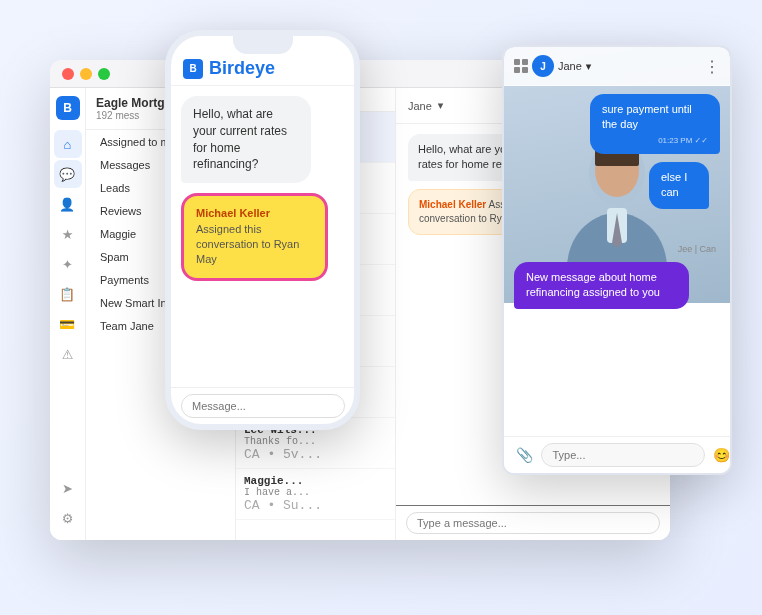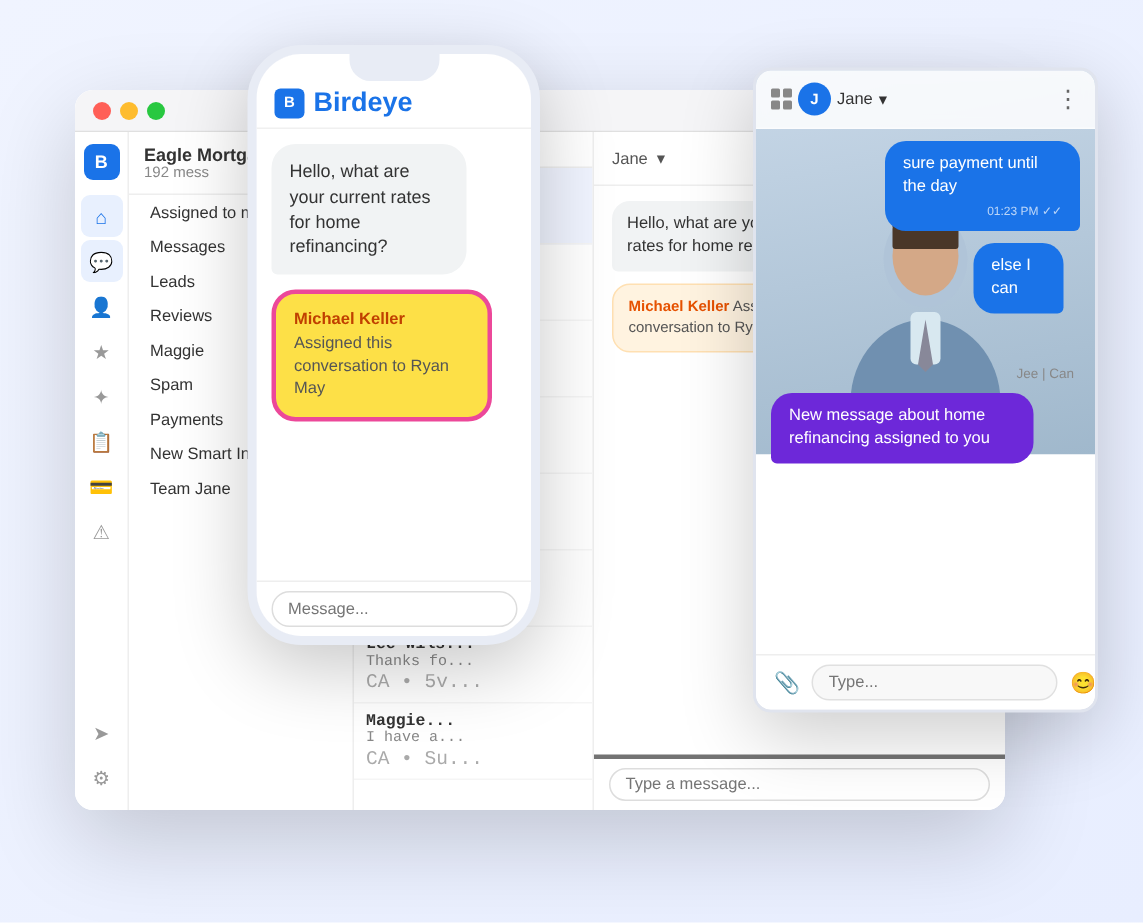--- a/index.html
+++ b/index.html
@@ -251,21 +251,21 @@
       background: #fff3e0;
       color: #555;
       align-self: flex-start;
       font-size: 10px;
       border: 1px solid #ffe0b2;
       max-width: 80%;
     }
     .msg-system strong { color: #e65100; }
     .chat-input-bar {
       padding: 6px 10px;
-      border-top: 3px solid #737373;
+      border-top: 1px solid #737373;
       display: flex;
       align-items: center;
       gap: 8px;
     }
     .chat-input {
       flex: 1;
       border: 1px solid #ddd;
       border-radius: 20px;
       padding: 4px 10px;
       font-size: 11px;

